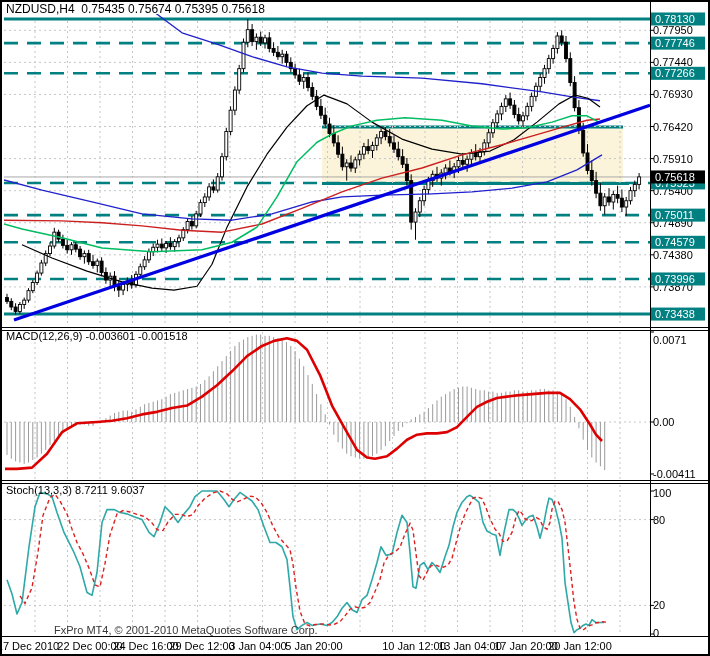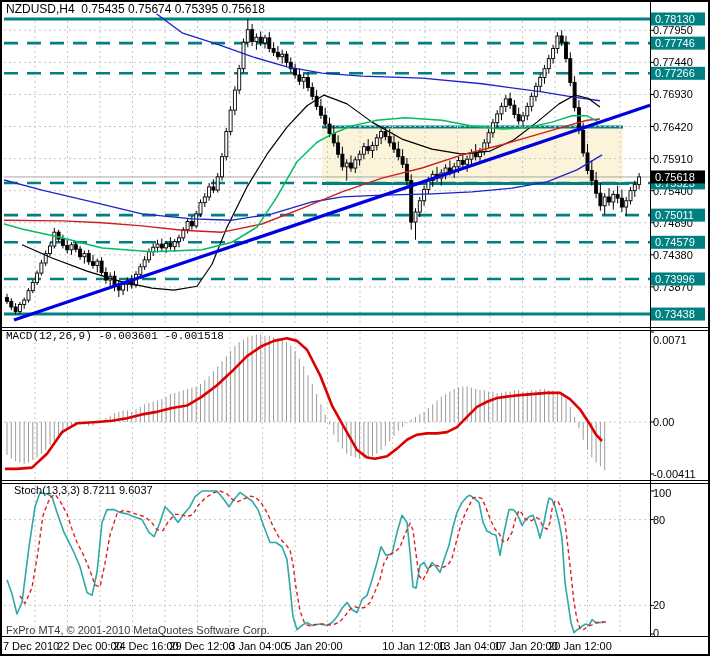--- a/index.html
+++ b/index.html
@@ -1,21 +1,21 @@
 <!DOCTYPE html>
 <html><head>
 <meta charset="utf-8">
 <style>
   html,body{margin:0;padding:0;background:#888;}
   .window{position:relative;width:706px;height:652px;background:#fff;border:2px solid #000;
           font-family:"Liberation Sans", sans-serif;overflow:hidden;}
   svg{position:absolute;left:0;top:0;}
   .ovl{position:absolute;color:#000;font-size:12px;white-space:pre;pointer-events:none;}
   .ovl.small{font-size:11px;}
-  #copyright{color:#3a3a3a;}
+  #copyright{color:#3a3a3a;margin-left:48px;}
 </style>
 </head>
 <body>
 
 <div class="window">
   <svg id="svg" width="706" height="652" viewBox="0 0 706 652">
       <defs>
         <clipPath id="clipMain">
           <rect x="2" y="12" width="646" height="311"></rect>
         </clipPath>
@@ -941,16 +941,16 @@
         <text x="200" y="648" font-size="11" font-family="&quot;Liberation Sans&quot;,sans-serif" text-anchor="middle" fill="#000">29 Dec 12:00</text>
         <text x="256" y="648" font-size="11" font-family="&quot;Liberation Sans&quot;,sans-serif" text-anchor="middle" fill="#000">3 Jan 04:00</text>
         <text x="312" y="648" font-size="11" font-family="&quot;Liberation Sans&quot;,sans-serif" text-anchor="middle" fill="#000">5 Jan 20:00</text>
         <text x="412" y="648" font-size="11" font-family="&quot;Liberation Sans&quot;,sans-serif" text-anchor="middle" fill="#000">10 Jan 12:00</text>
         <text x="468" y="648" font-size="11" font-family="&quot;Liberation Sans&quot;,sans-serif" text-anchor="middle" fill="#000">13 Jan 04:00</text>
         <text x="524" y="648" font-size="11" font-family="&quot;Liberation Sans&quot;,sans-serif" text-anchor="middle" fill="#000">17 Jan 20:00</text>
         <text x="578" y="648" font-size="11" font-family="&quot;Liberation Sans&quot;,sans-serif" text-anchor="middle" fill="#000">20 Jan 12:00</text>
       </g>
     </svg>
   <div class="ovl" id="title" style="left:4px;top:0px;text-align:right;">NZDUSD,H4  0.75435 0.75674 0.75395 0.75618</div>
-  <div class="ovl small" id="macd-label" style="left:4px;top:328px;font-family:Liberation Mono, monospace;">MACD(12,26,9) -0.003601 -0.001518</div>
-  <div class="ovl small" id="stoch-label" style="left:12px;top:482px;">Stoch(13,3,3) 8.7211 9.6037</div>
+  <div class="ovl small" id="macd-label" style="left:4px;top:328px;">MACD(12,26,9) -0.003601 -0.001518</div>
+  <div class="ovl small" id="stoch-label" style="left:4px;top:482px;">Stoch(13,3,3) 8.7211 9.6037</div>
   <div class="ovl small" id="copyright" style="left:4px;top:622px;">FxPro MT4, © 2001-2010 MetaQuotes Software Corp.</div>
 </div>
 
 </body></html>

